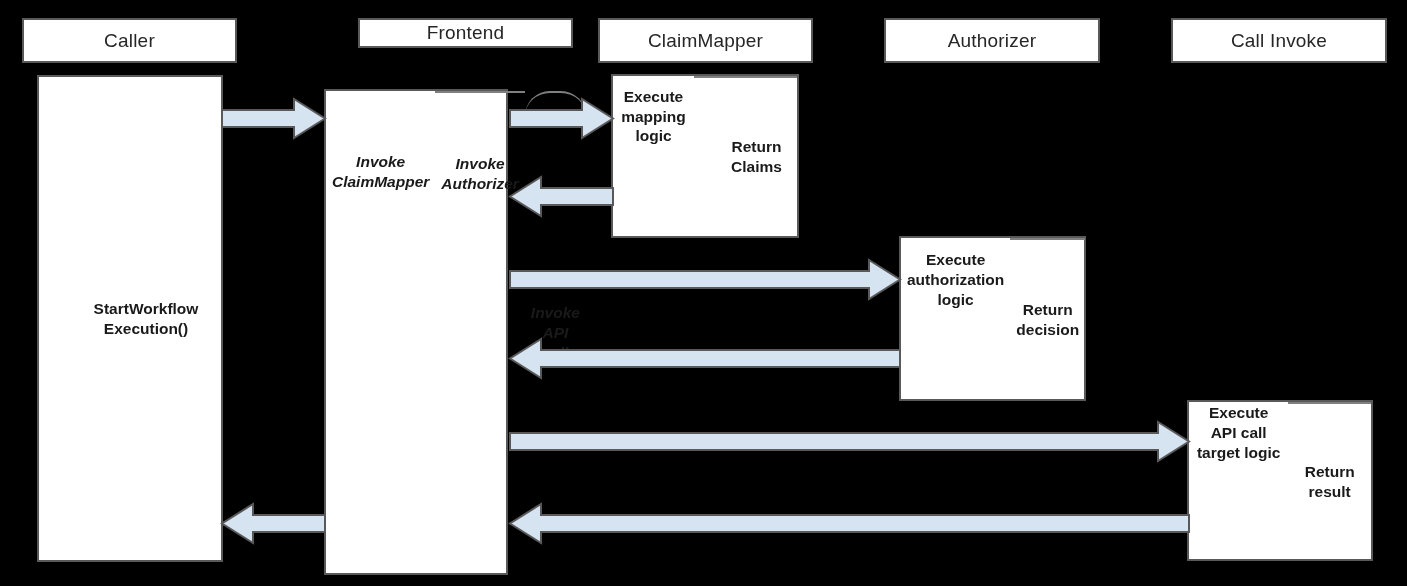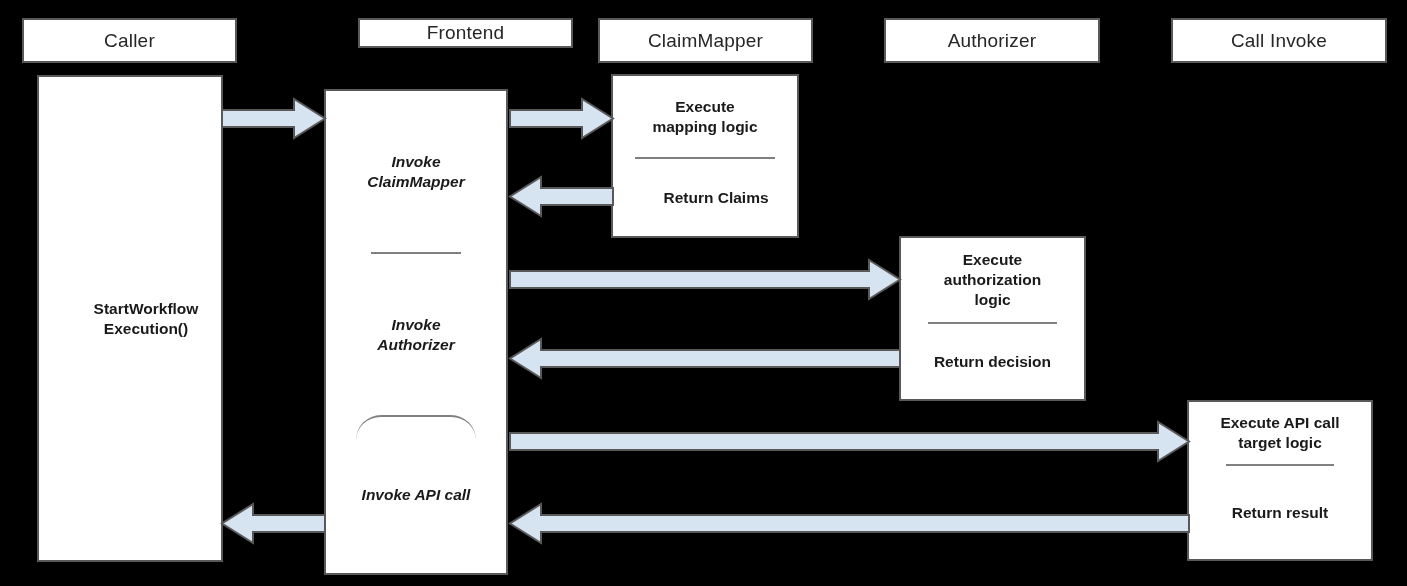--- a/index.html
+++ b/index.html
@@ -35,22 +35,21 @@
     font-family: "Liberation Sans", sans-serif;
   }
 
   
   .lifeline {
     position: absolute;
     box-sizing: border-box;
     background: #ffffff;
     border: 2px solid #595959;
     display: flex;
-    flex-direction: column;
-    align-items: center;
+    flex-direction: row;
   }
   .lifeline-cell {
     box-sizing: border-box;
     display: flex;
     align-items: center;
     justify-content: center;
     text-align: center;
     color: #1a1a1a;
     font-size: 15.5px;
     font-weight: bold;

